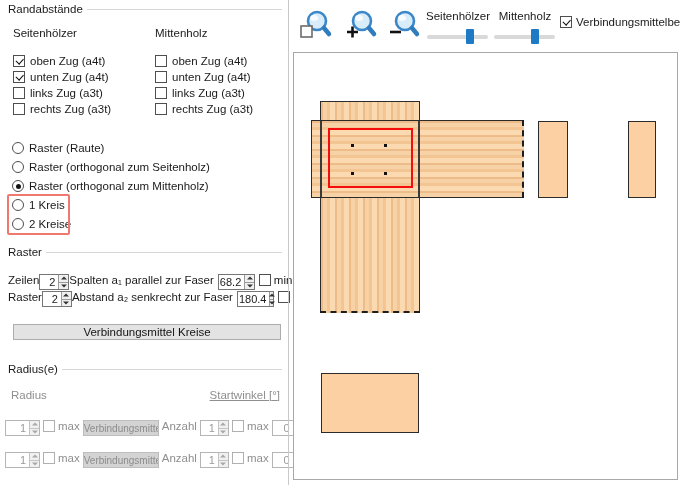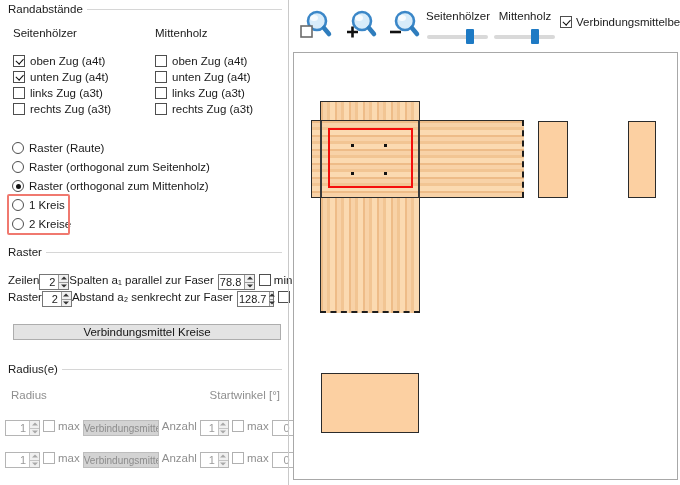--- a/index.html
+++ b/index.html
@@ -173,59 +173,59 @@
       <span class="rlabel">Zeilen</span>
       <span class="spin" style="width:30px;">
         <span class="v">2</span>
         <span class="btns">
             <i class="b up"></i>
             <i class="b dn"></i>
           </span>
       </span>
       <span class="alabel">Spalten a₁ parallel zur Faser</span>
       <span class="spin" style="width:37px;">
-        <span class="v">78.8</span>
+        <span class="v">68.2</span>
         <span class="btns">
             <i class="b up"></i>
             <i class="b dn"></i>
           </span>
       </span>
       <input type="checkbox" class="cbx" style="margin-left: 4px;">
       <span class="minl">min</span>
     </div>
 
     <div class="flex-row raster-row" style="top:291px;">
       <span class="rlabel">Raster</span>
       <span class="spin" style="width:30px;">
         <span class="v">2</span>
         <span class="btns">
             <i class="b up"></i>
             <i class="b dn"></i>
           </span>
       </span>
       <span class="alabel">Abstand a₂ senkrecht zur Faser</span>
       <span class="spin" style="width:37px;">
-        <span class="v">128.7</span>
+        <span class="v">180.4</span>
         <span class="btns">
             <i class="b up"></i>
             <i class="b dn"></i>
           </span>
       </span>
       <input type="checkbox" class="cbx" style="margin-left: 4px;">
       <span class="minl">min</span>
     </div>
 
     <button class="big-btn">Verbindungsmittel Kreise</button>
 
     <div class="sec-h" style="top:363px;">
       <span>Radius(e)</span>
         <i class="ln"></i>
     </div>
     <div class="col-h muted" style="left:11px; top:389px;">Radius</div>
-    <div class="col-h muted" style="right:8px; top:389px; left:auto; position:absolute;">Startwinkel [°]</div>
+    <div class="col-h muted" style="right:8px; top:389px; left:auto; position:absolute;text-decoration:underline;">Startwinkel [°]</div>
 
     <div class="flex-row kre-row" style="top:420px;">
       <span class="spin dis" style="width:35px;">
         <span class="v">1</span>
         <span class="btns">
             <i class="b up"></i>
             <i class="b dn"></i>
           </span>
       </span>
       <input type="checkbox" class="cbx" disabled="" style="">

